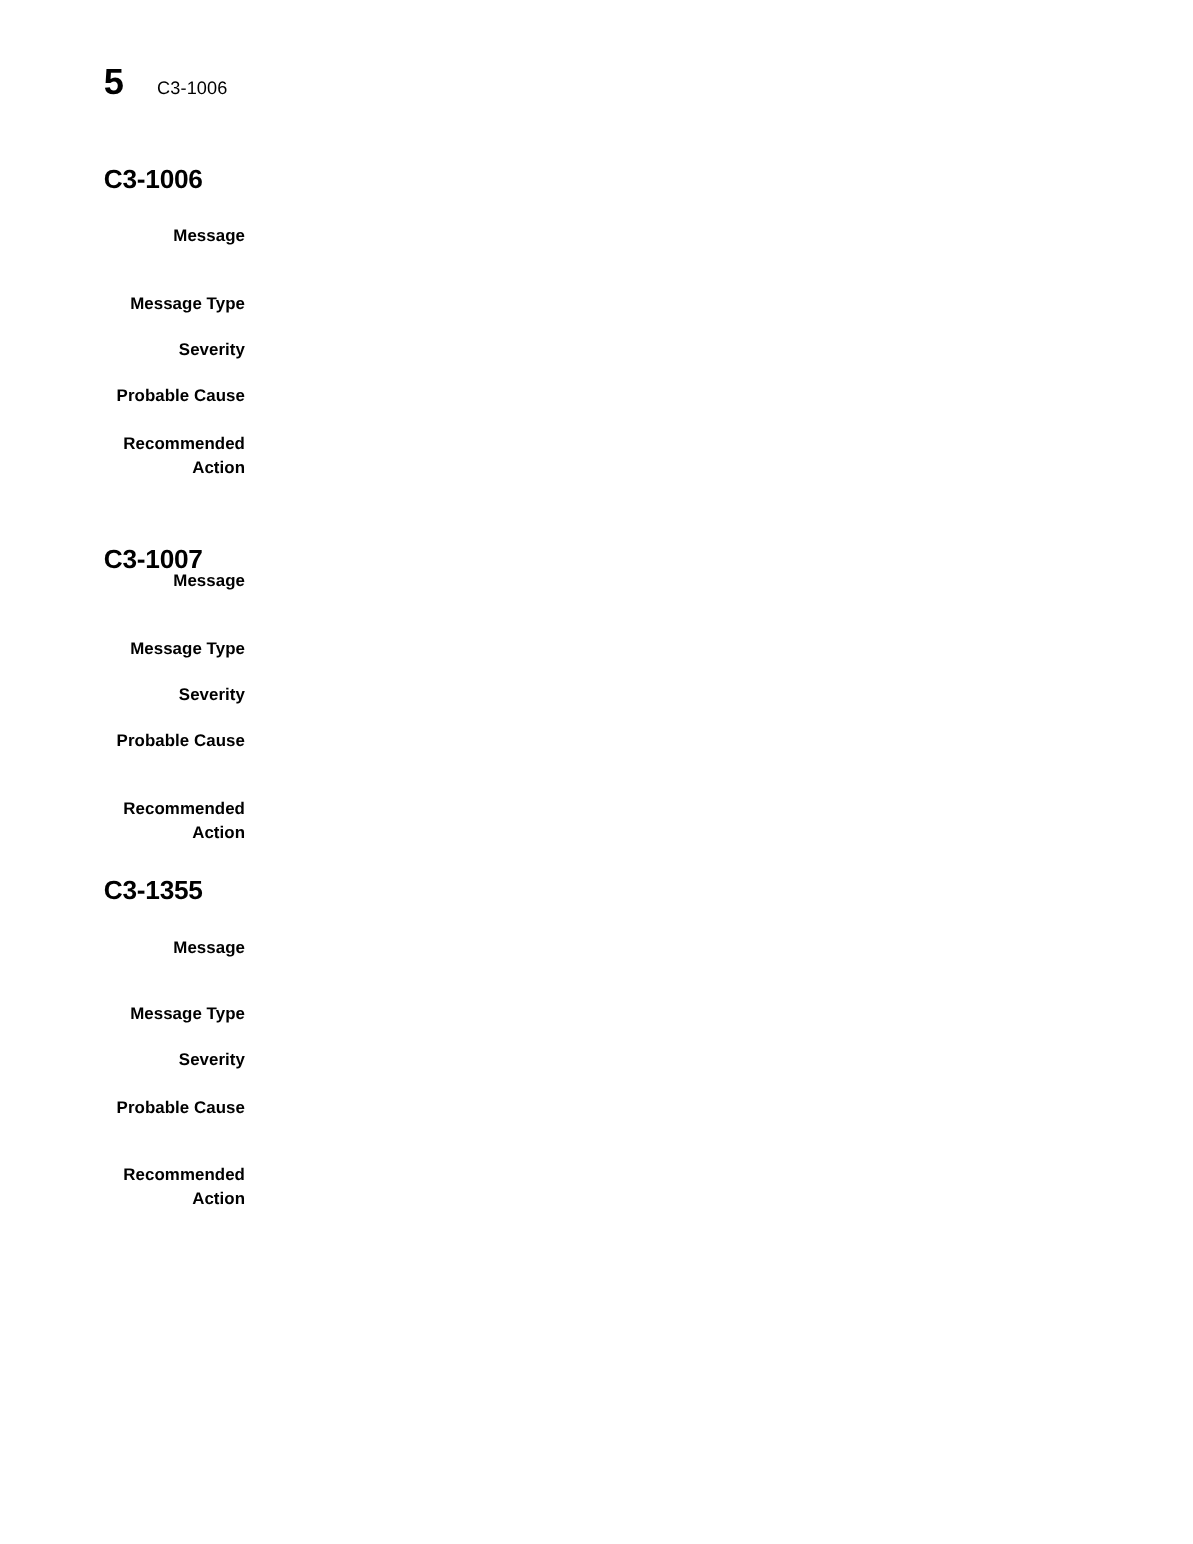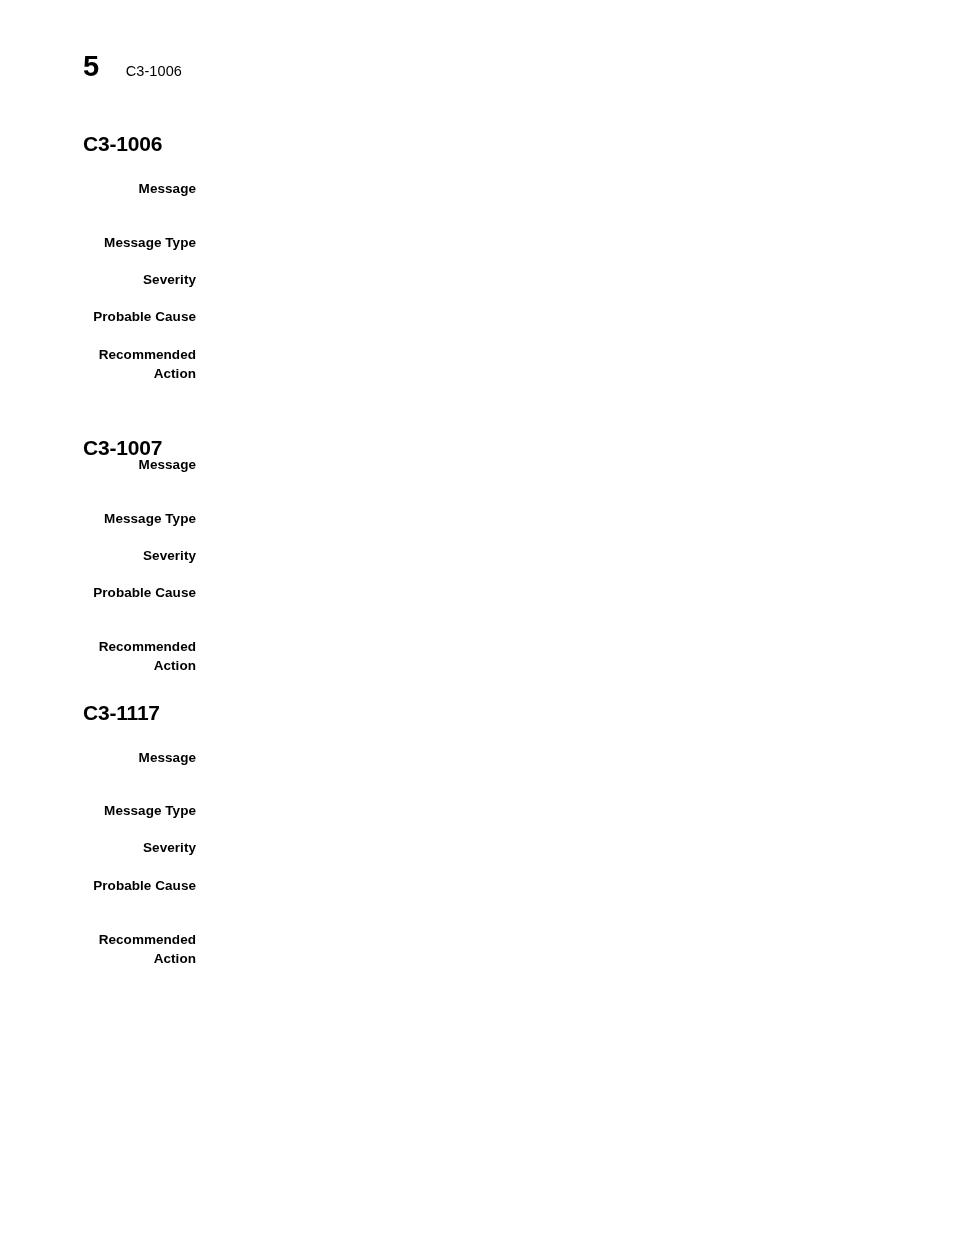--- a/index.html
+++ b/index.html
@@ -144,21 +144,21 @@
           <div class="field-label">Probable Cause</div>
           <div class="field-value"></div>
         </div>
         <div class="field-row" style="top: 638px;">
           <div class="field-label">Recommended
 Action</div>
           <div class="field-value"></div>
         </div>
       </div>
       <div class="msg-section" style="top: 0px;">
-        <div class="section-heading" style="top: 702px;">C3-1117</div>
+        <div class="section-heading" style="top: 702px;">C3-1355</div>
         <div class="field-row" style="top: 749px;">
           <div class="field-label">Message</div>
           <div class="field-value"></div>
         </div>
         <div class="field-row" style="top: 802px;">
           <div class="field-label">Message Type</div>
           <div class="field-value"></div>
         </div>
         <div class="field-row" style="top: 839px;">
           <div class="field-label">Severity</div>

